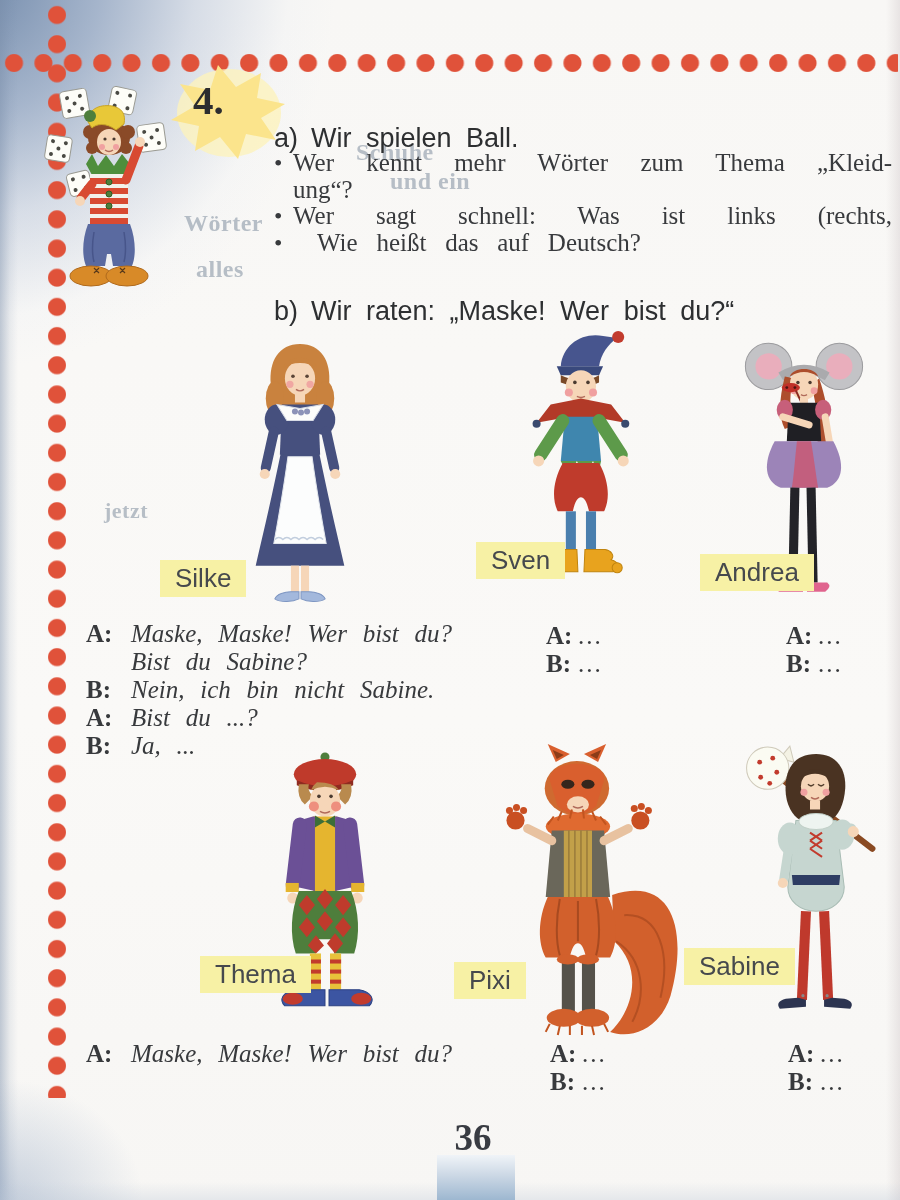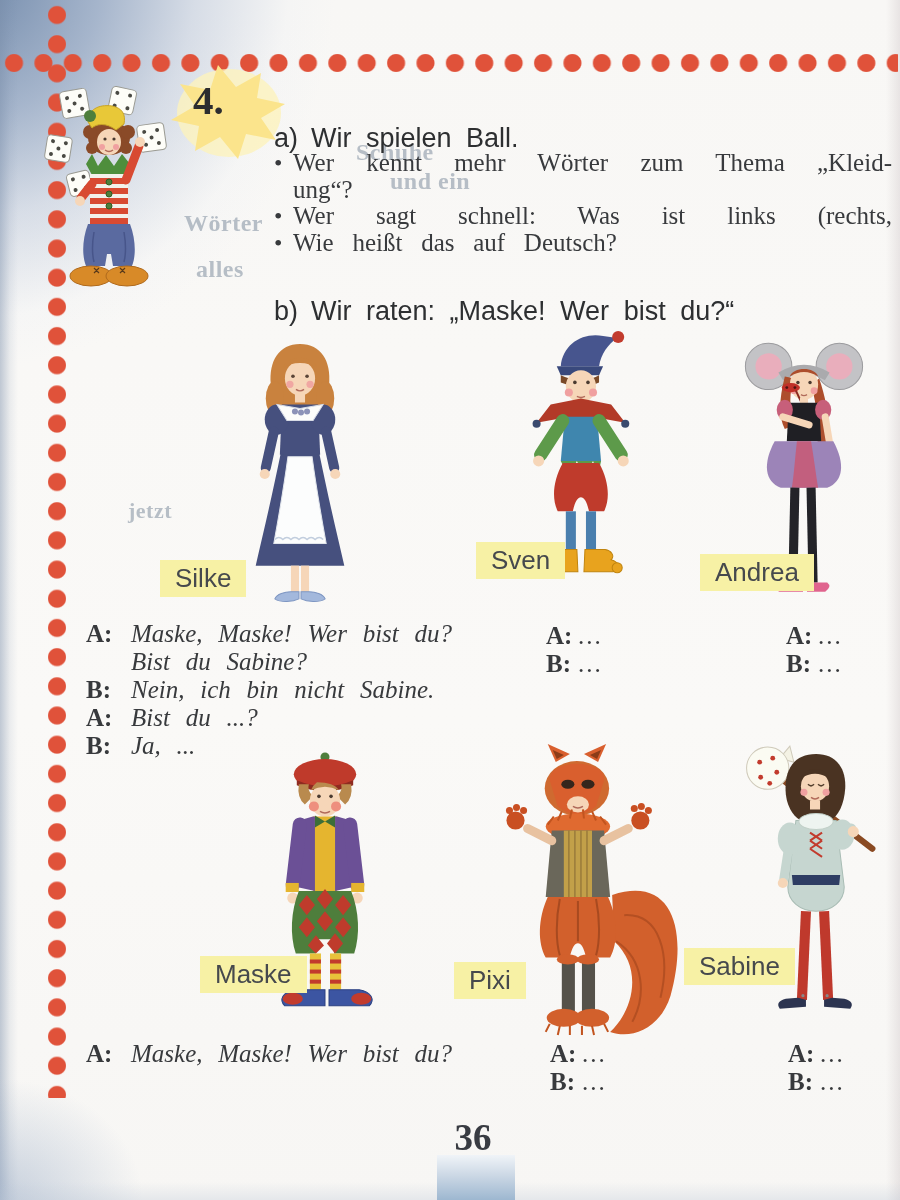--- a/index.html
+++ b/index.html
@@ -30,21 +30,21 @@
           color:var(--heading-ink,#2d2f31);white-space:nowrap;}
   .h-label{display:inline-block;margin-right:13px;}
   .h-text{word-spacing:.26em;}
   .serif{font-family:"Liberation Serif",serif;font-size:25px;color:var(--ink,#383a3d);}
   .bullets{position:absolute;left:274px;top:150px;width:618px;z-index:3;line-height:26.5px;}
   .b-row{display:flex;}
   .b-mark{width:19px;font-size:24px;}
   .b-text{flex:1;}
   .just{text-align:justify;text-align-last:justify;}
   .cont{padding-left:19px;word-spacing:.2em;}
-  .loose{word-spacing:.5em;}
+  .loose{word-spacing:.5em;margin-left:24px;}
   .dlg{position:absolute;z-index:3;line-height:28px;}
   .dlg-row{white-space:nowrap;}
   .dlg-label{display:inline-block;width:45px;font-weight:bold;}
   .dlg-text{word-spacing:.38em;font-style:italic;}
   .pair{position:absolute;z-index:3;line-height:28px;}
   .pr-label{display:inline-block;width:32px;font-weight:bold;}
   .pr-dots{letter-spacing:2px;}
   .name-label{position:absolute;z-index:4;background:var(--label-bg,#f7f1a5);color:#46494d;
       font-family:"Liberation Sans",sans-serif;font-size:26px;padding:3px 15px;white-space:nowrap;}
   .fig{position:absolute;z-index:3;}
@@ -70,21 +70,21 @@
   <div class="right-strip"></div>
   <div class="bottom-strip"></div>
 
   <div class="dots-h"></div>
   <div class="dots-v"></div>
 
   <div class="ghost" style="left:356px;top:139px;font-size:24px;">Schuhe</div>
   <div class="ghost" style="left:390px;top:168px;font-size:24px;">und ein</div>
   <div class="ghost" style="left:184px;top:210px;font-size:24px;">Wörter</div>
   <div class="ghost" style="left:196px;top:256px;font-size:24px;">alles</div>
-  <div class="ghost" style="left:128px;top:498px;font-size:22px;text-align:right;">jetzt</div>
+  <div class="ghost" style="left:104px;top:498px;font-size:22px;text-align:right;">jetzt</div>
 
   <div class="star-wrap">
     <svg viewBox="0 0 126 106">
       <ellipse cx="63" cy="53" rx="52" ry="44" fill="#fdf2bd" opacity=".8"></ellipse>
       <polygon fill="#fbe48c" points="119,44 91,38 95,13 70,27 52,5 44,30 14,24 29,46 5,60 33,66 29,91 54,77 72,99 80,74 110,80 95,58"></polygon>
     </svg>
   </div>
   <div class="ex-num">4.</div>
 
   <div class="fig" style="left:36px;top:82px;width:150px;height:212px;">
@@ -358,21 +358,21 @@
         <rect x="93" y="210" width="11" height="4"></rect>
           <rect x="93" y="220" width="11" height="4"></rect>
           <rect x="93" y="230" width="11" height="4"></rect>
       </g>
       <path d="M88,240 L88,256 L48,256 C42,250 46,242 58,240 Z" fill="#3c55a2" stroke="#2c4182"></path>
       <ellipse cx="56" cy="249" rx="10" ry="6" fill="#c23b2d"></ellipse>
       <path d="M92,240 L92,256 L132,256 C138,250 134,242 122,240 Z" fill="#3c55a2" stroke="#2c4182"></path>
       <ellipse cx="124" cy="249" rx="10" ry="6" fill="#c23b2d"></ellipse>
     </svg>
   </div>
-  <div class="name-label" style="left:200px;top:956px;">Maske</div>
+  <div class="name-label" style="left:200px;top:956px;">Thema</div>
 
   <div class="fig" style="left:462px;top:744px;width:256px;height:302px;">
     <svg viewBox="0 0 252 300">
       <path d="M148,150 C208,130 224,185 206,250 C196,282 168,294 146,286 C168,266 180,224 150,196 Z" fill="#d2602c"></path>
       <path d="M160,170 C196,168 206,210 196,252 M152,196 C180,214 182,250 168,276" stroke="#b44f22" stroke-width="2" fill="none"></path>
       <ellipse cx="113" cy="44" rx="32" ry="27" fill="#cf6a30"></ellipse>
       <path d="M92,18 L84,0 L106,10 Z" fill="#d95f2e"></path>
         <path d="M93,15 L89,6 L100,11 Z" fill="#8c3c18"></path>
       <path d="M134,18 L142,0 L120,10 Z" fill="#d95f2e"></path>
         <path d="M133,15 L137,6 L126,11 Z" fill="#8c3c18"></path>

